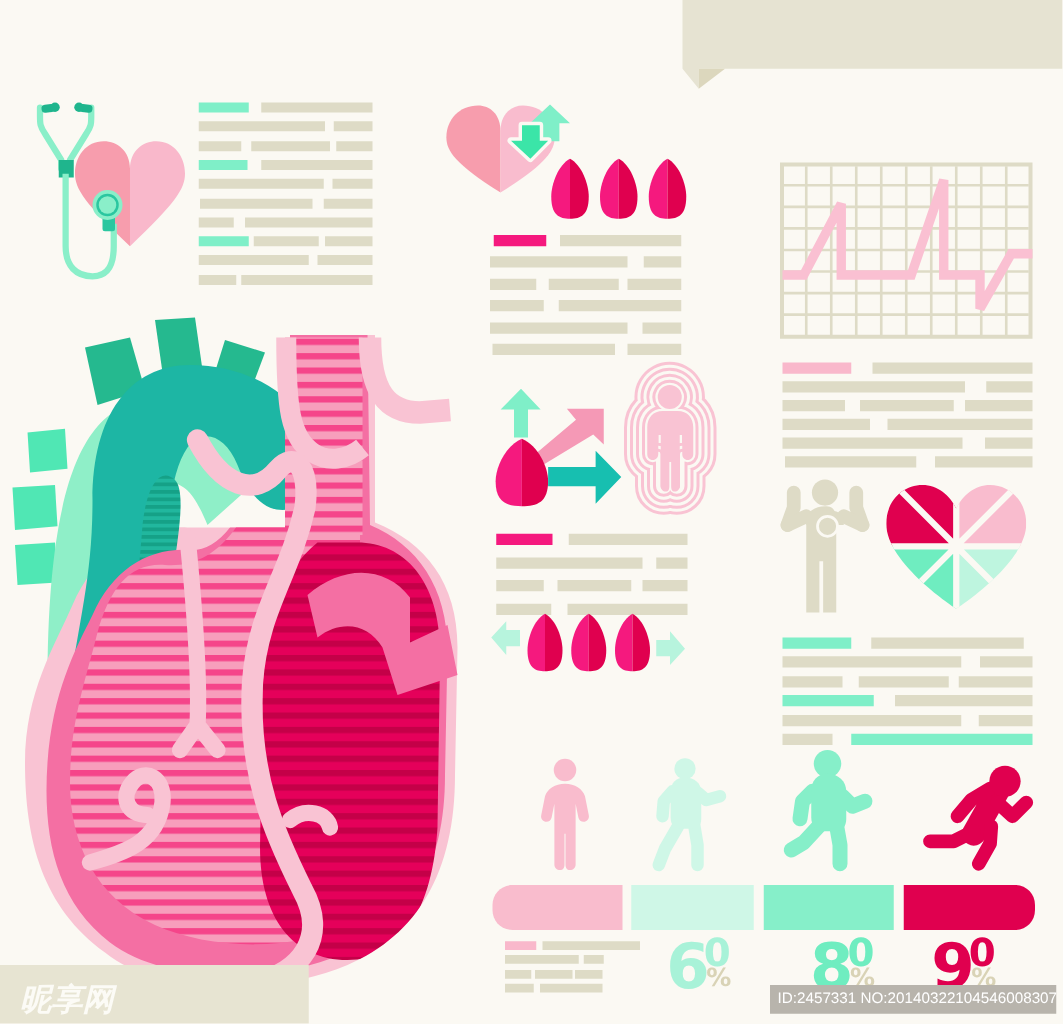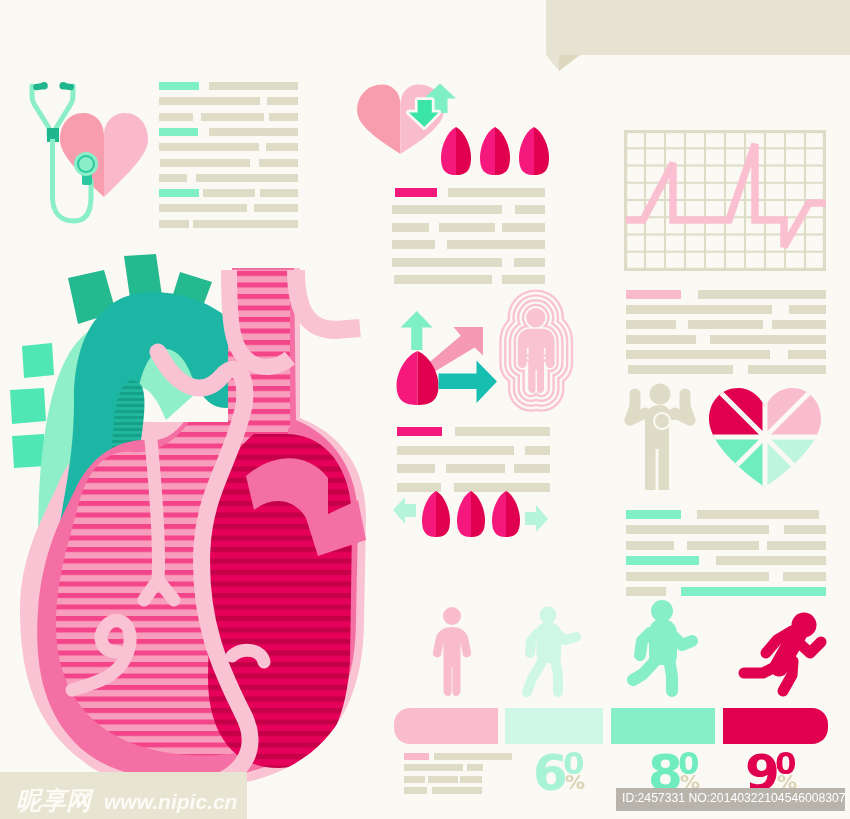--- a/index.html
+++ b/index.html
@@ -467,16 +467,15 @@
      <span style="position:absolute;left:32px;top:24px;font-size:20px;line-height:20px;color:#D9D3B6;font-weight:bold;">%</span>
   </div>
   <div class="pct" style="left:745px;top:748px;width:60px;height:48px;">
      <span style="position:absolute;left:0;top:0;font-size:50px;line-height:50px;color:#E0004F;font-weight:bold;">9</span>
      <span style="position:absolute;left:30px;top:0px;font-size:31px;line-height:31px;color:#E0004F;font-weight:bold;">0</span>
      <span style="position:absolute;left:32px;top:24px;font-size:20px;line-height:20px;color:#D9D3B6;font-weight:bold;">%</span>
   </div>
 
   <div class="wm" style="left:0;top:772px;width:247px;height:47px;background:#E7E4D2;"></div>
   <div class="wm" style="left:16px;top:788px;font-size:25px;line-height:25px;font-weight:bold;font-style:italic;color:#FCFBF6;letter-spacing:0px;">昵享网</div>
-  <div class="wm" style="left:104px;top:791px;font-size:21px;line-height:21px;font-weight:bold;font-style:italic;color:#FCFBF6;">www.nipic.cn</div>
   <div class="wm" style="left:616px;top:788px;width:229px;height:23px;background:#B8B4AC;"></div>
   <div class="wm" style="left:622px;top:791px;font-size:12.2px;color:#FFFFFF;white-space:nowrap;letter-spacing:0px;font-family:'Liberation Sans',sans-serif;">ID:2457331 NO:20140322104546008307</div>
 </div>
 
 </body></html>

